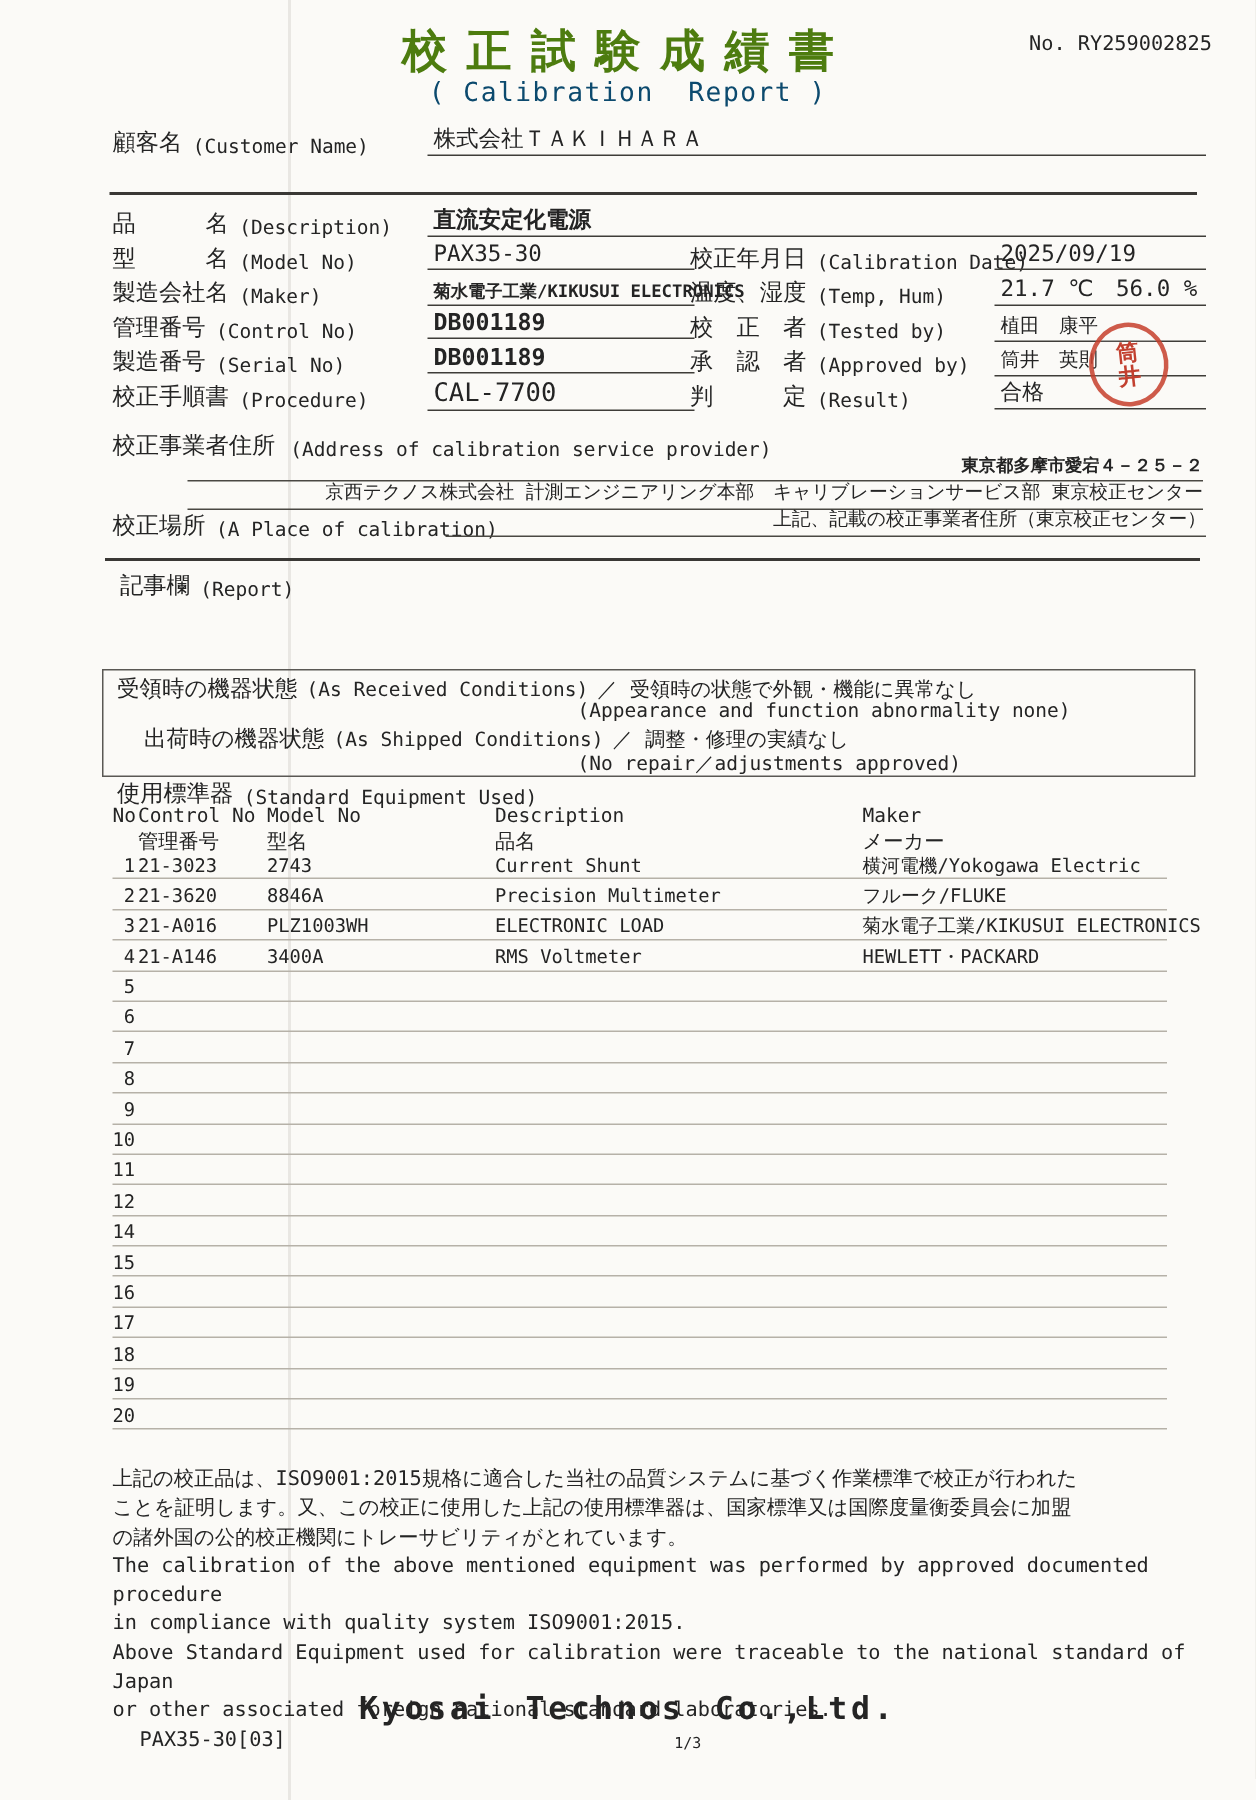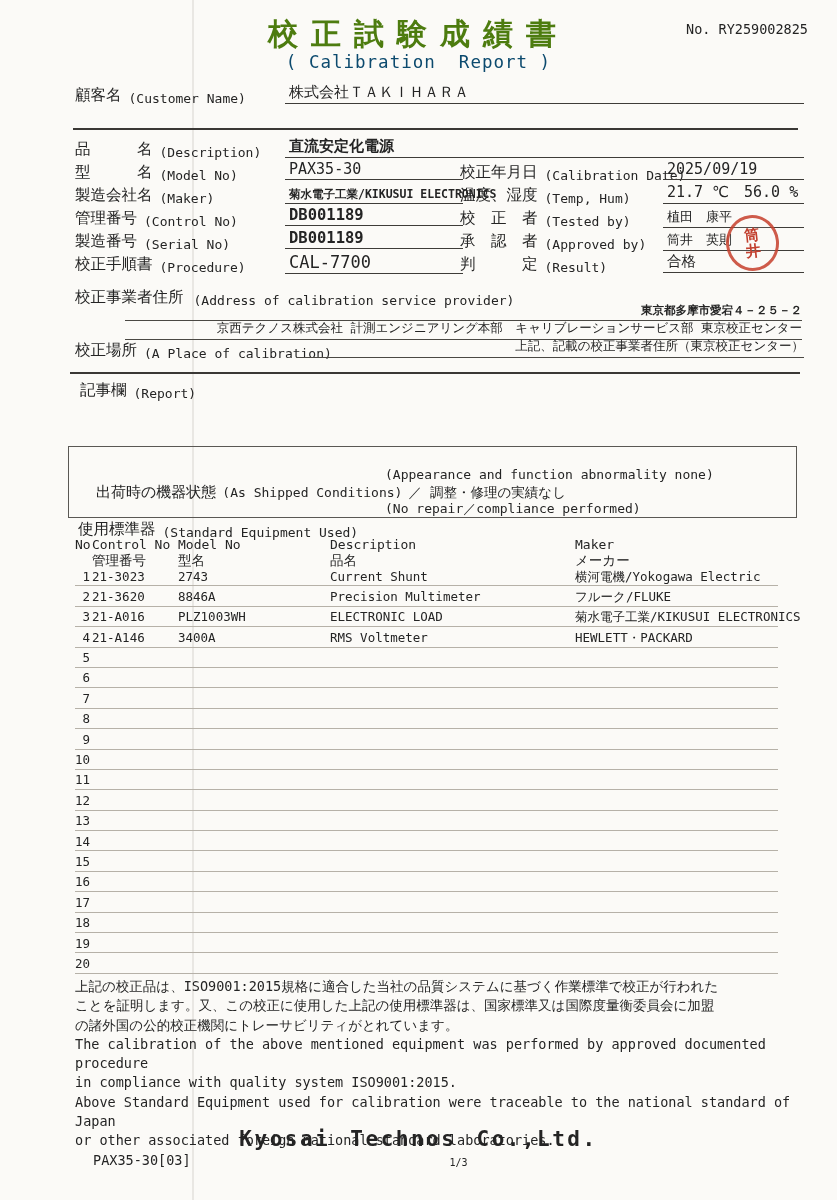--- a/index.html
+++ b/index.html
@@ -189,27 +189,32 @@
   <div class="abs thin-ul place-value">上記、記載の校正事業者住所（東京校正センター）</div>
 
   <div class="abs rule rule-2"></div>
 
   <div class="abs lblrow remarks-label">
     <span class="lbl-jp">記事欄</span>
     <span class="lbl-en">(Report)</span>
   </div>
 
   <div class="abs cond-box"></div>
+  <div class="cond-line cond-1">
+    <span class="cond-jp">受領時の機器状態</span>
+    <span class="cond-en">(As Received Conditions)</span>
+    <span class="cond-val">／ 受領時の状態で外観・機能に異常なし</span>
+  </div>
   <div class="cond-line cond-2">(Appearance and function abnormality none)</div>
   <div class="cond-line cond-3">
     <span class="cond-jp">出荷時の機器状態</span>
     <span class="cond-en">(As Shipped Conditions)</span>
     <span class="cond-val">／ 調整・修理の実績なし</span>
   </div>
-  <div class="cond-line cond-4">(No repair／compliance performed)</div>
+  <div class="cond-line cond-4">(No repair／adjustments approved)</div>
 
   <div class="abs lblrow equip-heading">
     <span class="lbl-jp">使用標準器</span>
     <span class="lbl-en">(Standard Equipment Used)</span>
   </div>
 
   <div class="abs eq-hdr eq-hdr1">
     <span class="c-no">No</span>
     <span class="c-ctrl">Control No</span>
     <span class="c-model">Model No</span>
@@ -313,27 +318,20 @@
     </div>
 
     <div class="eq-row">
       <span class="c-no">12</span>
       <span class="c-ctrl"></span>
       <span class="c-model"></span>
       <span class="c-desc"></span>
       <span class="c-maker"></span>
     </div>
 
-    <div class="eq-row">
-      <span class="c-no">13</span>
-      <span class="c-ctrl"></span>
-      <span class="c-model"></span>
-      <span class="c-desc"></span>
-      <span class="c-maker"></span>
-    </div>
 
     <div class="eq-row">
       <span class="c-no">14</span>
       <span class="c-ctrl"></span>
       <span class="c-model"></span>
       <span class="c-desc"></span>
       <span class="c-maker"></span>
     </div>
 
     <div class="eq-row">

